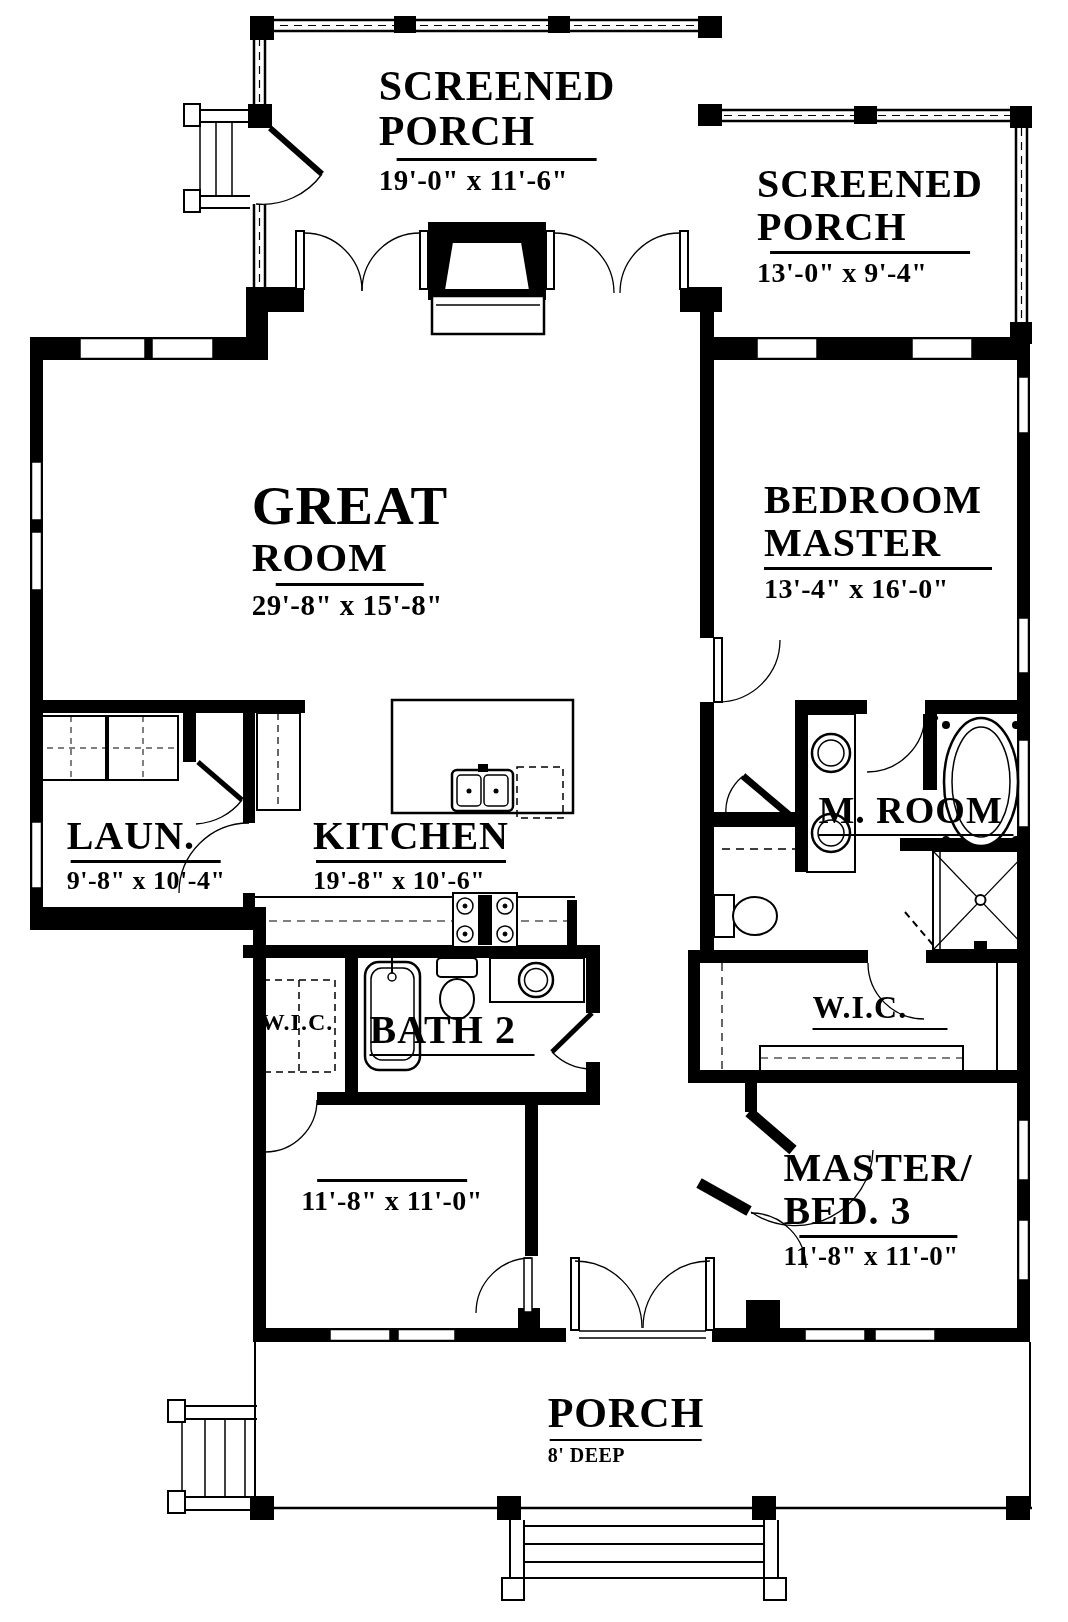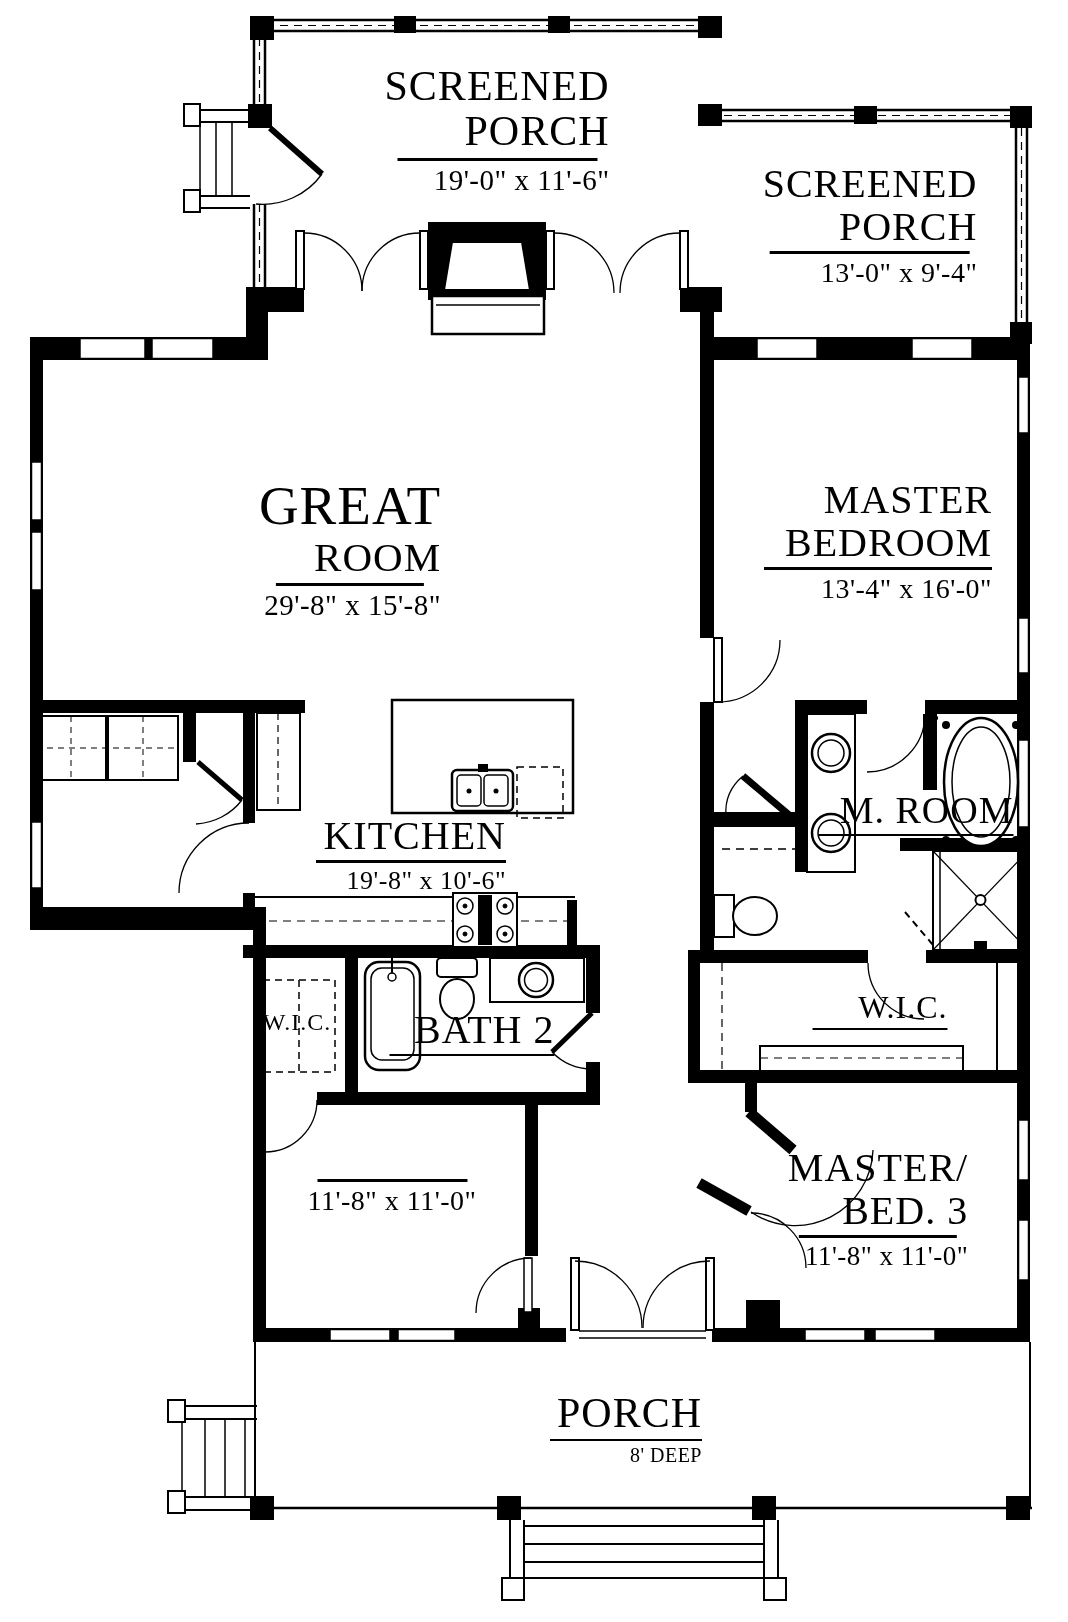--- a/index.html
+++ b/index.html
@@ -2,22 +2,22 @@
 <html><head>
 <meta charset="utf-8">
 <style>
   html,body { margin:0; padding:0; background:#ffffff; }
   #plan-page {
     position:relative; width:1068px; height:1622px; background:#ffffff;
     font-family:"Liberation Serif", serif; overflow:hidden;
   }
   #plan-svg { position:absolute; left:0; top:0; width:1068px; height:1622px; }
   .label {
-    position:absolute; transform:translateX(-50%); text-align:right;
-    color:#000; font-weight:normal; white-space:nowrap; line-height:1.08;
+    position:absolute; transform:translateX(-50%); text-align:left;
+    color:#000; font-weight:bold; white-space:nowrap; line-height:1.08;
   }
   .ln { display:block; letter-spacing:1px; }
   .rule { height:3px; background:#000; margin:3px auto 4px; }
   .dm { letter-spacing:0.5px; }
 </style>
 </head>
 <body>
 
 <div id="plan-page">
 
@@ -398,43 +398,48 @@
 </div>
 
 <div class="label" style="left:350px; top:476px;">
   <span class="ln" style="font-size:55px">GREAT</span>
   <span class="ln" style="font-size:41px">ROOM</span>
   <div class="rule" style="width:148px"></div>
   <div class="dm" style="font-size:29px">29'-8" x 15'-8"</div>
 </div>
 
 <div class="label" style="left:878px; top:478px;">
+  <span class="ln" style="font-size:40px">BEDROOM</span>
   <span class="ln" style="font-size:40px">MASTER</span>
-  <span class="ln" style="font-size:40px">BEDROOM</span>
   <div class="rule" style="width:228px"></div>
   <div class="dm" style="font-size:28px">13'-4" x 16'-0"</div>
 </div>
 
+<div class="label" style="left:146px; top:814px;">
+  <span class="ln" style="font-size:40px">LAUN.</span>
+  <div class="rule" style="width:150px"></div>
+  <div class="dm" style="font-size:26px">9'-8" x 10'-4"</div>
+</div>
 
 <div class="label" style="left:411px; top:814px;">
   <span class="ln" style="font-size:40px">KITCHEN</span>
   <div class="rule" style="width:190px"></div>
   <div class="dm" style="font-size:26px">19'-8" x 10'-6"</div>
 </div>
 
 <div class="label" style="left:916px; top:790px;">
   <span class="ln" style="font-size:38px">M. ROOM</span>
   <div class="rule" style="width:195px; height:1.5px"></div>
 </div>
 
 <div class="label" style="left:297px; top:1010px;">
   <span class="ln" style="font-size:24px">W.I.C.</span>
 </div>
 
-<div class="label" style="left:472px; top:1008px;">
+<div class="label" style="left:452px; top:1008px;">
   <span class="ln" style="font-size:40px">BATH 2</span>
   <div class="rule" style="width:165px; height:1.5px"></div>
 </div>
 
 <div class="label" style="left:880px; top:990px;">
   <span class="ln" style="font-size:32px">W.I.C.</span>
   <div class="rule" style="width:135px; height:2px"></div>
 </div>
 
 <div class="label" style="left:392px; top:1176px;">

